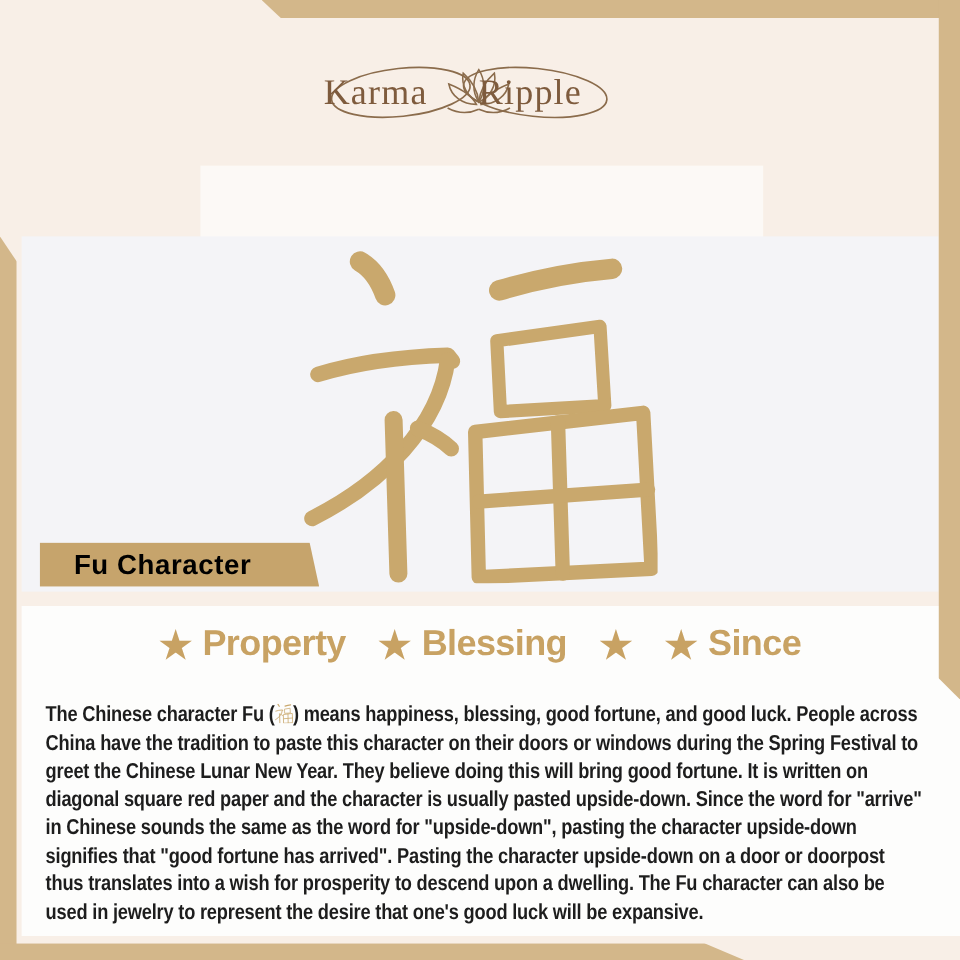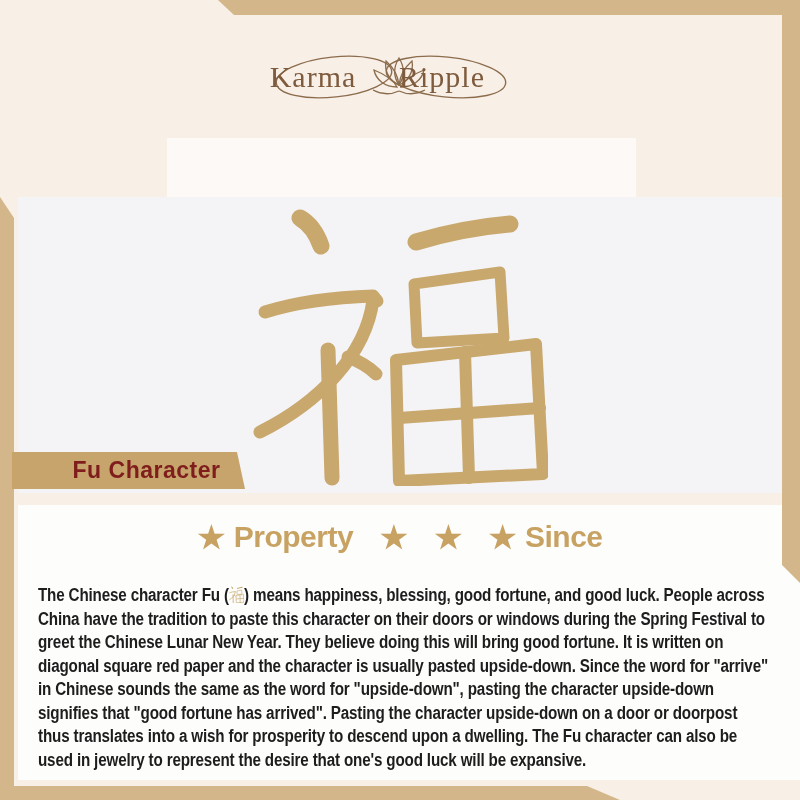--- a/index.html
+++ b/index.html
@@ -41,25 +41,25 @@
   
   .page-title{position:absolute;left:167px;top:138px;width:469px;height:60px;
       line-height:60px;text-align:center;font-weight:bold;font-size:38px;
       letter-spacing:-1px;color:var(--title-gold);}
 
   
   .fu-big{position:absolute;left:248px;top:202px;width:300px;height:284px;}
   .fu-stroke{fill:none;stroke:var(--fu-gold);stroke-linecap:round;stroke-linejoin:round;}
 
   
-  .ribbon{position:absolute;left:12px;top:452px;width:233px;height:37px;
+  .ribbon{position:absolute;left:33px;top:452px;width:233px;height:37px;
       background:var(--ribbon-gold);
       clip-path:polygon(0 0,225px 0,233px 100%,0 100%);
-      color:#7f1d1d;font-weight:bold;font-size:23px;line-height:37px;
-      text-align:center;padding-right:0;letter-spacing:0.5px;padding-left:32px;}
+      color:#000000;font-weight:bold;font-size:23px;line-height:37px;
+      text-align:center;padding-right:0;letter-spacing:0.5px;}
   .ribbon span{display:inline-block;transform:translateX(-14px);}
 
   
   .features{position:absolute;left:0;top:516px;width:100%;height:42px;
       display:flex;justify-content:center;align-items:center;gap:27px;
       color:var(--star-gold);font-weight:bold;font-size:30px;letter-spacing:-0.5px;}
   .feature{display:flex;align-items:center;gap:9px;}
   .feature .star{font-size:31px;line-height:1;}
 
   
@@ -131,20 +131,21 @@
     <span>Fu Character</span>
   </div>
 
   <div class="features">
     <span class="feature">
       <span class="star">★</span>
       <span>Property</span>
     </span>
     <span class="feature">
       <span class="star">★</span>
+      <span>Blessing</span>
     </span>
     <span class="feature">
       <span class="star">★</span>
     </span>
     <span class="feature">
       <span class="star">★</span>
       <span>Since</span>
     </span>
   </div>
 

